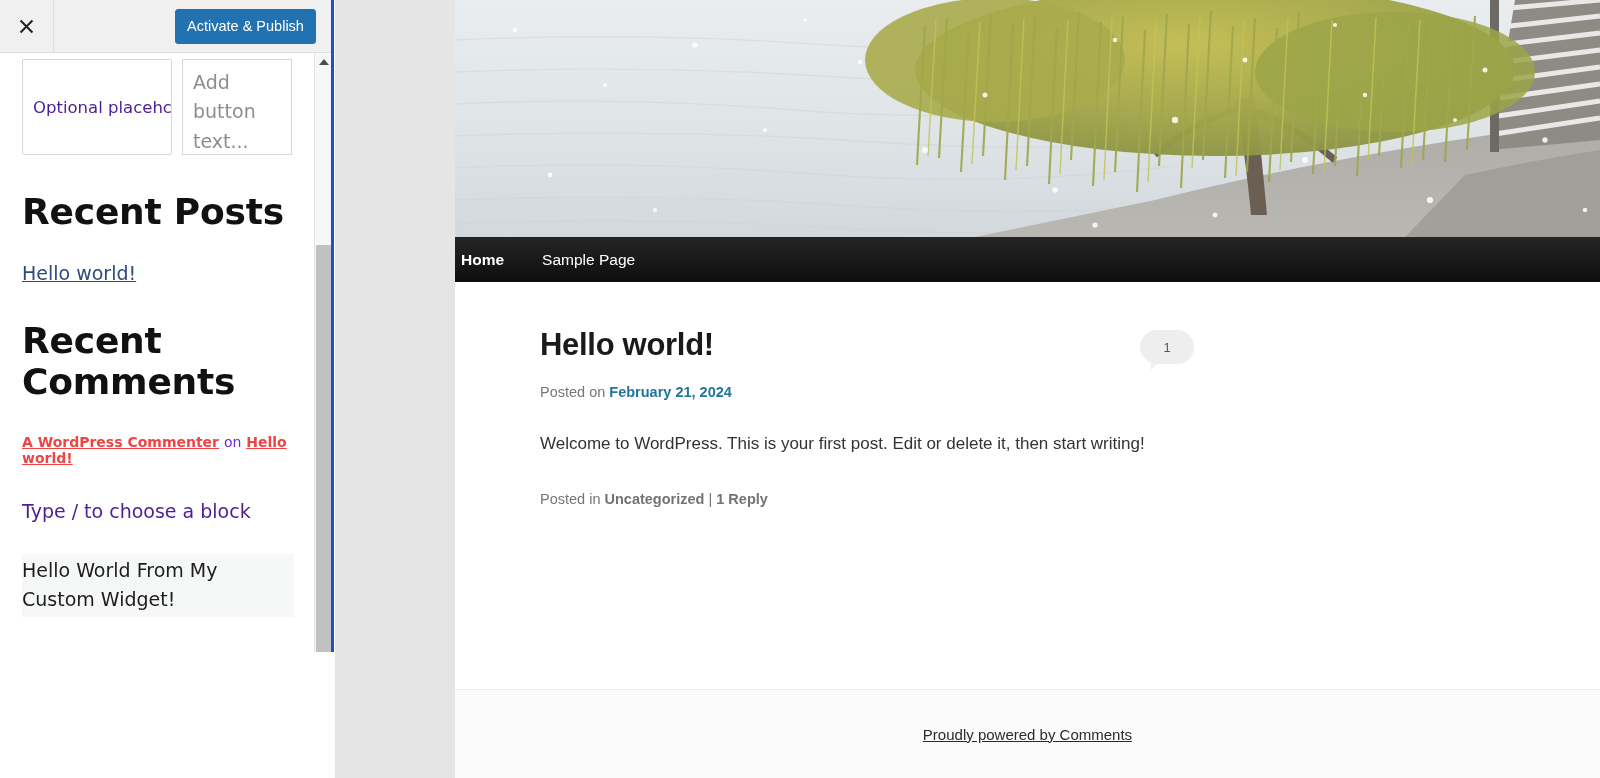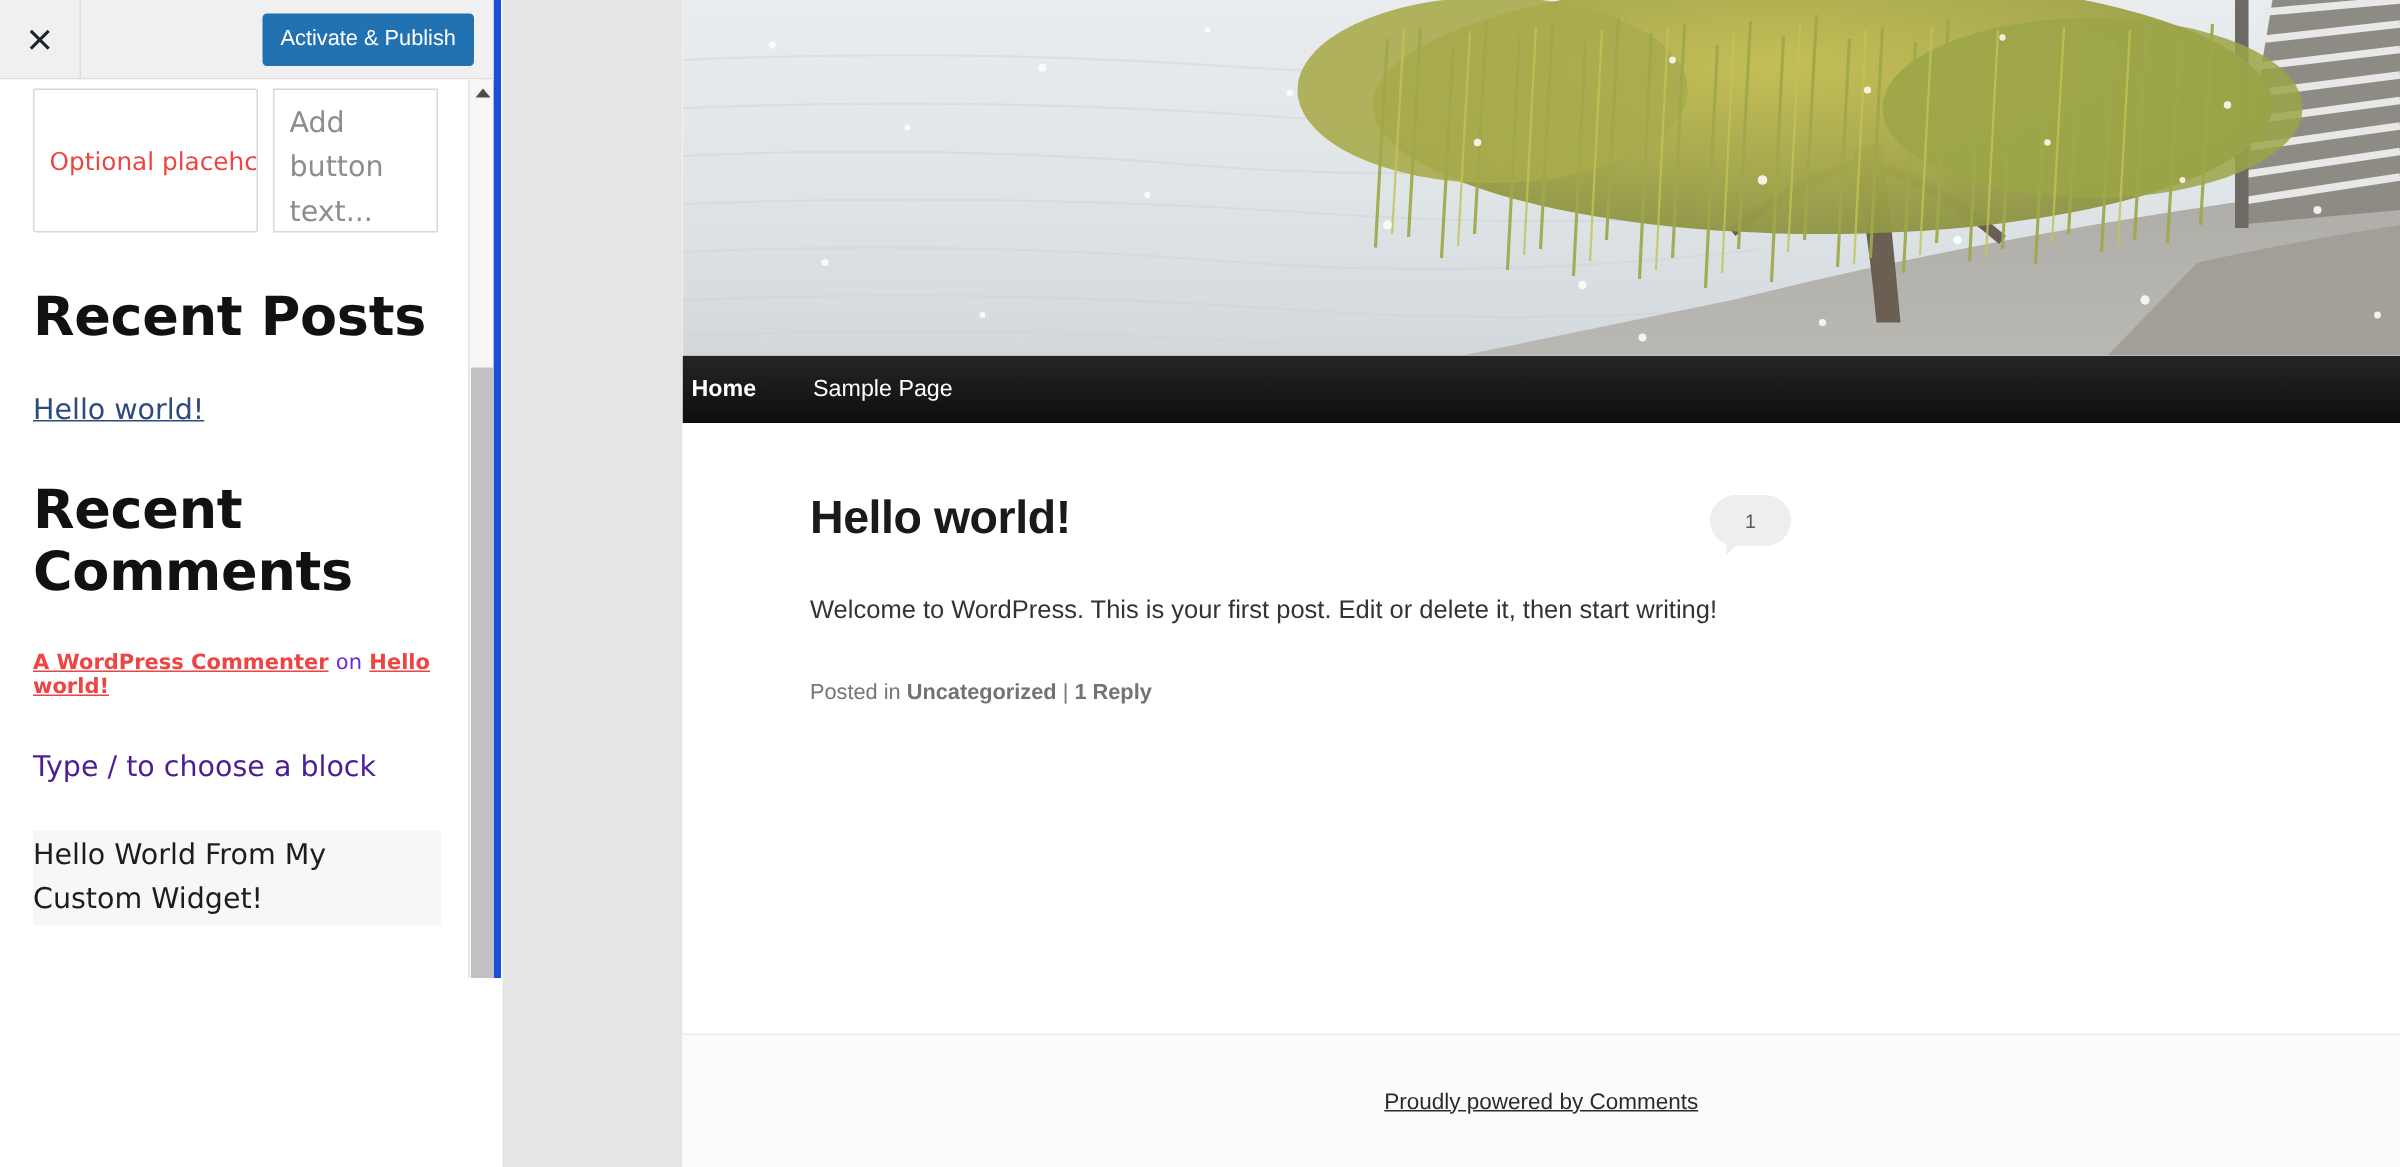--- a/index.html
+++ b/index.html
@@ -11,21 +11,21 @@
     background: #ffffff;
   }
 
   #app { position: relative; width: 1600px; height: 778px; }
 
   
   #customizer {
     position: absolute; left: 0; top: 0;
     width: 334px; height: 652px;
     background: #ffffff;
-    border-right: 5px solid #1d4ed8;
+    border-right: 3px solid #1d4ed8;
     overflow: hidden;
   }
 
   #customizer-header {
     position: absolute; left: 0; top: 0;
     width: 334px; height: 53px;
     background: #f0f0f1;
     border-bottom: 1px solid #dddddd;
   }
   #close-btn {
@@ -67,21 +67,21 @@
     display: flex; gap: 10px;
     margin-top: 6px;
   }
   .sb-input {
     width: 150px; height: 96px;
     border: 1px solid #d8d8d8;
     border-radius: 2px;
     display: flex; align-items: center;
     padding: 0 10px;
     font-size: 16.5px;
-    color: #ef4444;
+    color: #4c1d95;
     overflow: hidden;
     white-space: nowrap;
     font-family: "DejaVu Sans", sans-serif;
     background: #fff;
   }
   .sb-button {
     width: 110px; height: 96px;
     border: 1px solid #d8d8d8;
     display: flex; align-items: flex-start;
     padding: 8px 10px;
@@ -515,20 +515,24 @@
 
     <div id="site-content">
 
       <div id="comment-bubble">
         <div class="bubble-body">1</div>
         <div class="bubble-tail"></div>
       </div>
 
       <div id="post-col">
         <h1 id="post-title">Hello world!</h1>
+        <div class="post-meta">
+          <span>Posted on</span>
+          <a href="#">February 21, 2024</a>
+        </div>
         <p class="post-body">Welcome to WordPress. This is your first post. Edit or delete it, then start writing!</p>
         <div class="post-footer">
           <span>Posted in</span>
           <a href="#">Uncategorized</a>
           <span>|</span>
           <a href="#">1 Reply</a>
         </div>
       </div>
 
     </div>

